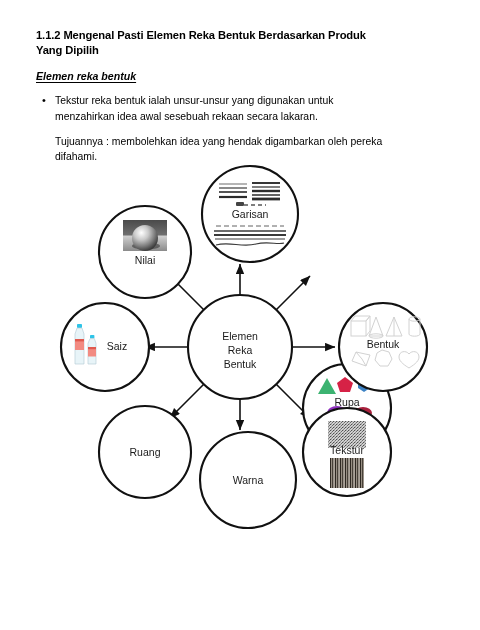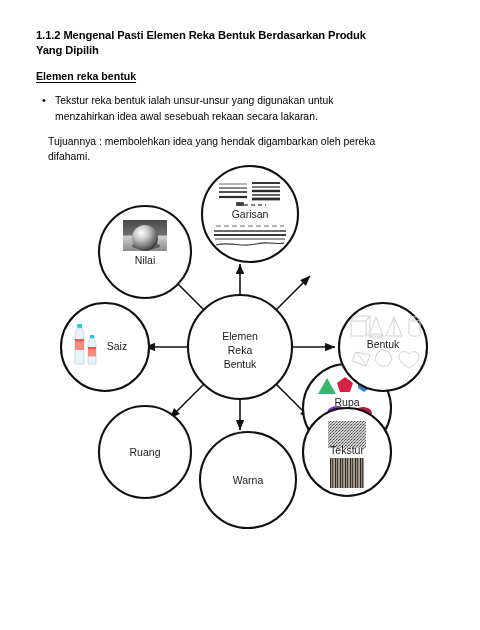--- a/index.html
+++ b/index.html
@@ -31,41 +31,42 @@
     letter-spacing: -0.1px;
     margin: 0 0 13px 0;
     line-height: 1.3;
   }
   .subheading {
     font-size: 10.6px;
     font-weight: bold;
     text-decoration: underline;
     text-underline-offset: 2px;
     margin: 0 0 11px 0;
+    font-style: italic;
   }
   .bullet-row {
     display: flex;
     margin: 0 0 4px 0;
     padding-left: 6px;
   }
   .bullet-dot {
     flex: 0 0 auto;
     width: 13px;
     font-size: 11px;
     line-height: 1.45;
   }
   .bullet-text {
     font-size: 10.4px;
     line-height: 1.52;
     max-width: 400px;
   }
   .purpose-line {
     font-size: 10.4px;
     line-height: 1.5;
-    margin: 9px 0 0 12px;
+    margin: 9px 0 0 19px;
   }
   b { font-weight: normal; }
 
   
   .diagram-wrap {
     position: absolute;
     left: 0;
     top: 152px;
     width: 448px;
     height: 400px;

